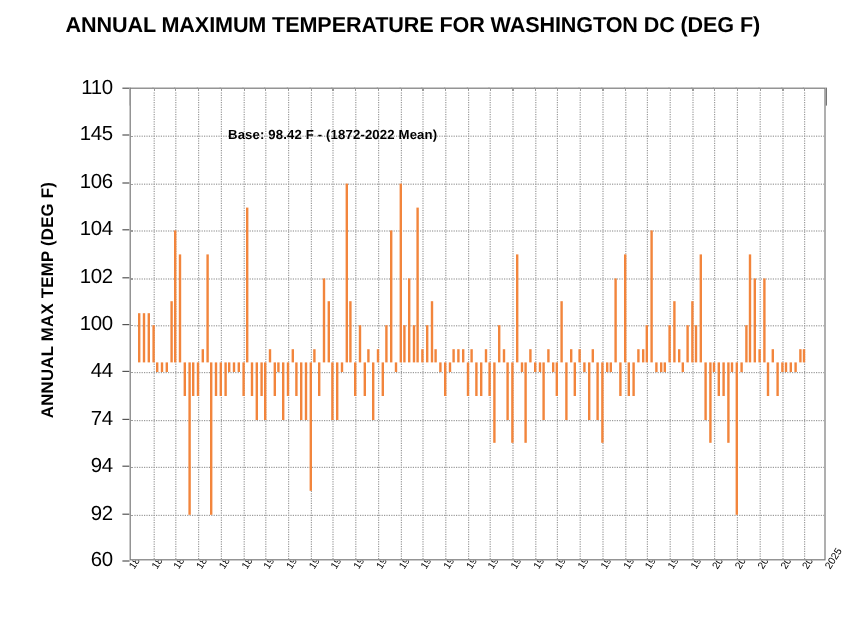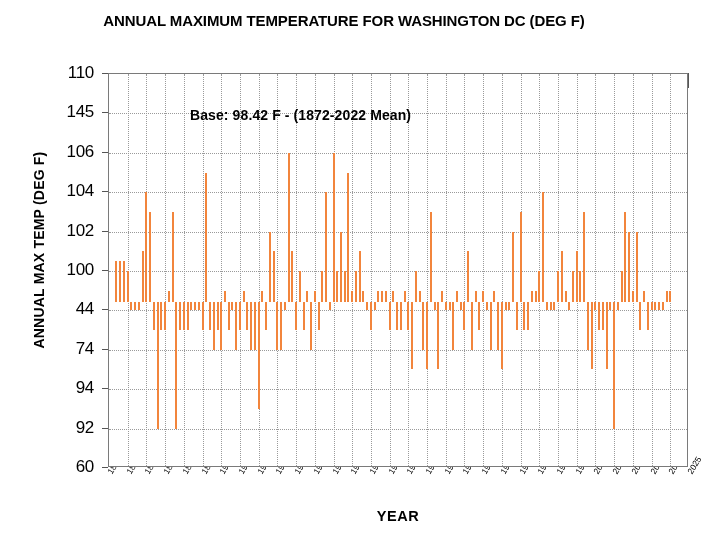--- a/index.html
+++ b/index.html
@@ -20,21 +20,21 @@
     width: 720px;
     height: 536px;
   }
   
   #chart-title {
     position: absolute;
     left: 0;
     top: 10px;
     width: 688px;
     text-align: center;
-    font-size: 15px;
+    font-size: 18px;
     font-weight: bold;
     letter-spacing: -0.1px;
     line-height: 22px;
   }
   #chart-subtitle {
     position: absolute;
     left: 0;
     top: 34px;
     width: 720px;
     text-align: center;
@@ -131,36 +131,35 @@
     white-space: nowrap;
     transform: rotate(-58deg);
     transform-origin: left top;
     letter-spacing: -0.1px;
   }
   
   #base-annotation {
     position: absolute;
     left: 155px;
     top: 107px;
-    font-size: 14px;
+    font-size: 11px;
     font-weight: bold;
     white-space: nowrap;
     letter-spacing: 0.1px;
     padding-left: 35px;
   }
 </style>
 </head>
 <body>
 
 <div id="figure">
 
   <div id="chart-title">ANNUAL MAXIMUM TEMPERATURE FOR WASHINGTON DC (DEG F)</div>
 
   <div id="y-axis-title">ANNUAL MAX TEMP (DEG F)</div>
-  <div id="x-axis-title">YEAR</div>
 
   <div id="y-ticks">
       <div class="ytick-mark" style="top: 73px;"></div>
       <div class="ytick-label" style="top: 64px; left: 48px;">110</div>
       <div class="ytick-mark" style="top: 112.4px;"></div>
       <div class="ytick-label" style="top: 103.4px; left: 48px;">145</div>
       <div class="ytick-mark" style="top: 151.8px;"></div>
       <div class="ytick-label" style="top: 142.8px; left: 48px;">106</div>
       <div class="ytick-mark" style="top: 191.2px;"></div>
       <div class="ytick-label" style="top: 182.2px; left: 48px;">104</div>

